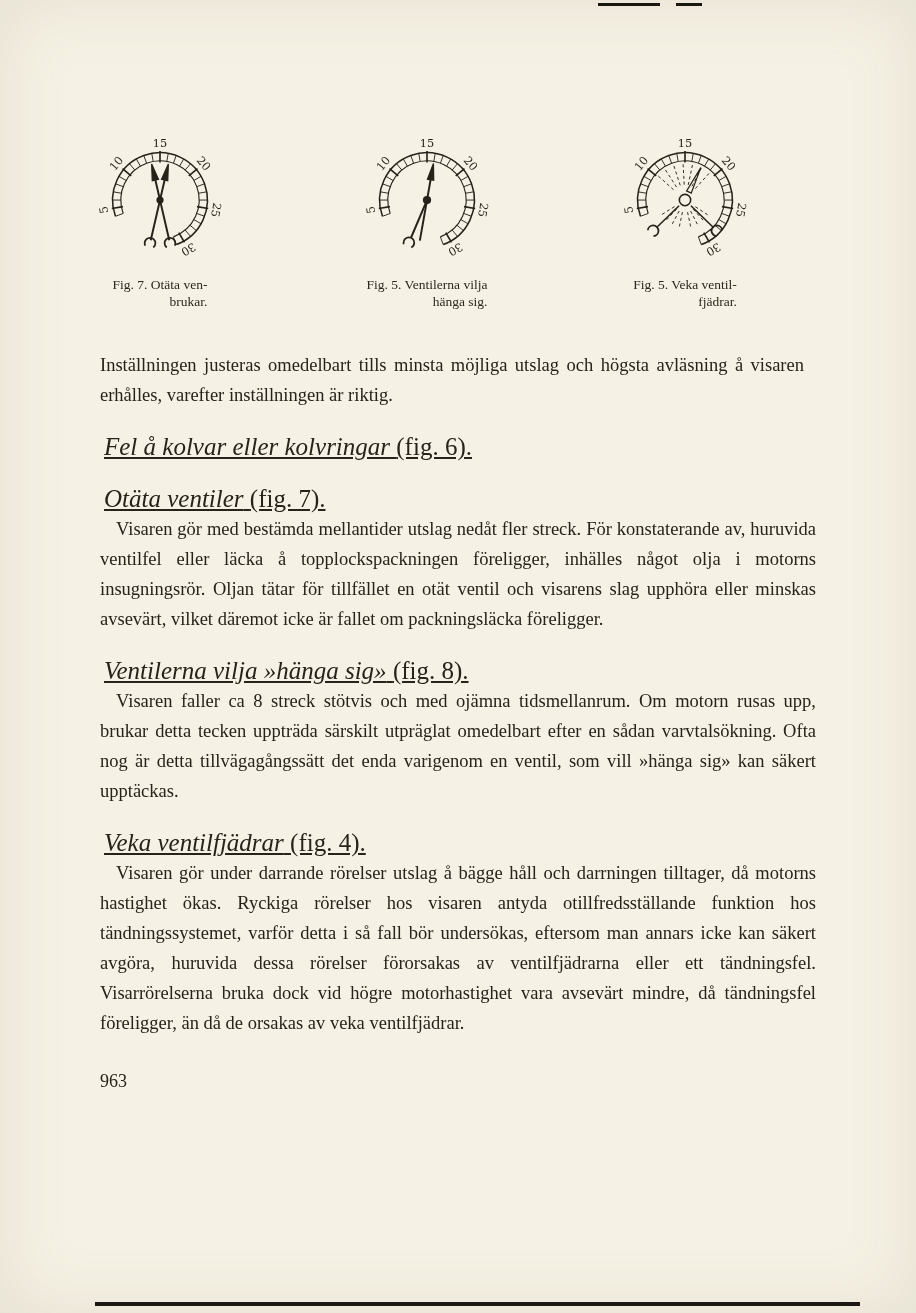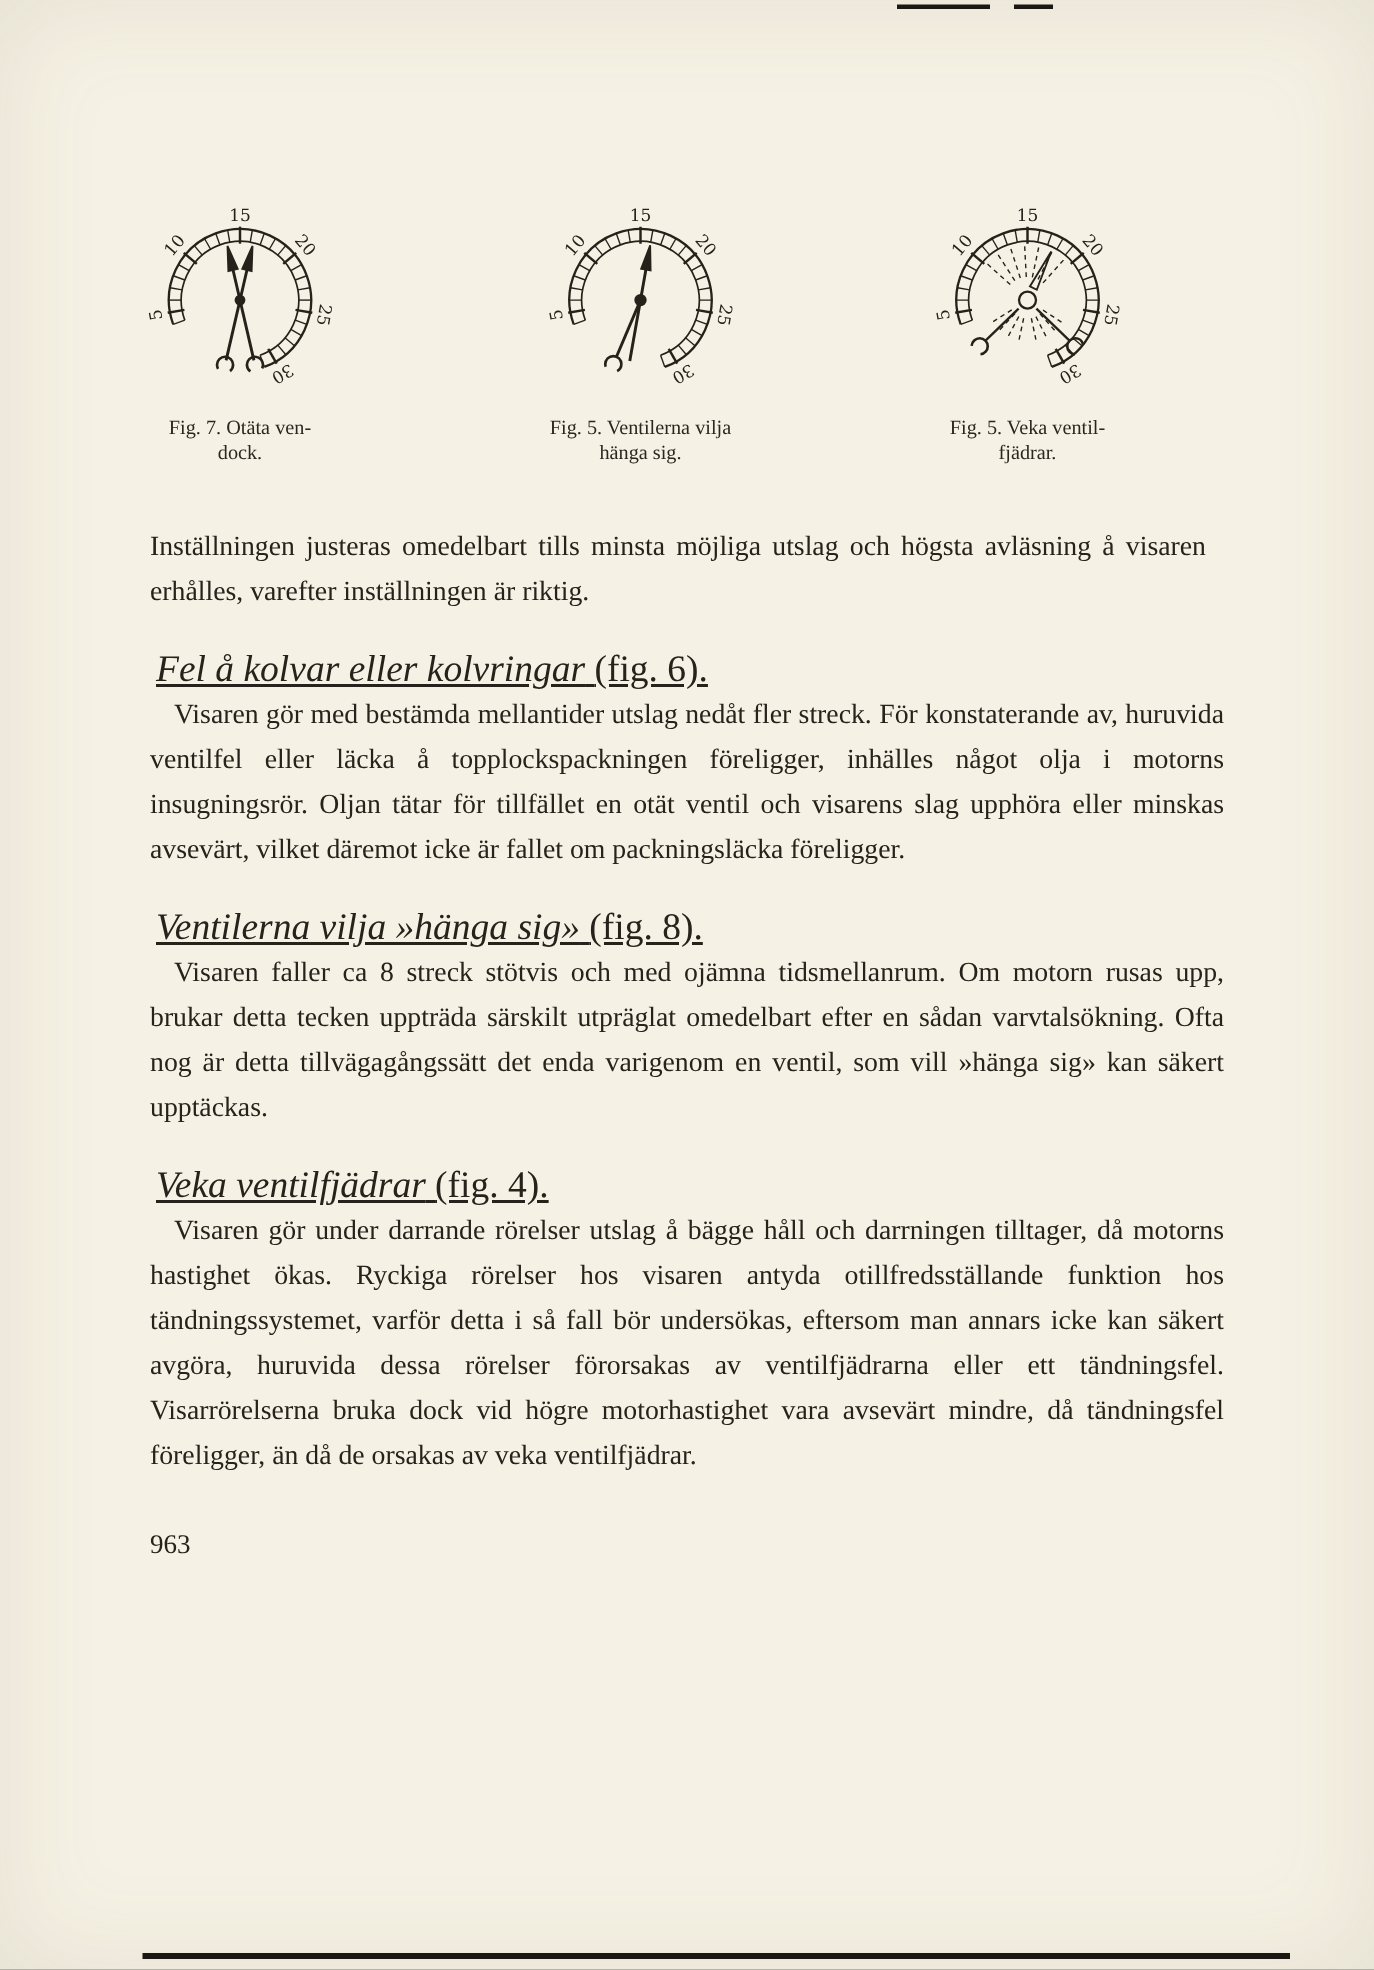--- a/index.html
+++ b/index.html
@@ -14,21 +14,21 @@
     overflow:hidden;
   }
   .scan-mark{position:absolute;background:#1b1813;}
   .figrow{position:absolute;top:0;left:0;width:100%;height:0;}
   .fig{
     position:absolute;top:130px;width:170px;margin:0;
     display:flex;flex-direction:column;align-items:center;
   }
   .fig svg{width:140px;height:136px;display:block;}
   figcaption{
-    margin-top:10px;text-align:center;
+    margin-top:10px;text-align:right;
     font-size:13.5px;line-height:17px;color:#2b2720;
   }
   .text{
     position:absolute;left:100px;top:350px;width:716px;
     font-size:18.5px;line-height:30px;text-align:justify;
   }
   .text p{margin:0;}
   p.intro{margin:0 12px 22px 0;text-indent:0;}
   h3.sec{
     margin:22px 0 0 4px;font-size:25px;line-height:30px;
@@ -94,21 +94,21 @@
           </g>
           <text x="10.835573584328557" y="77.55064977168118" dy="3.5" fill="#26221b" stroke="none" font-size="11" font-family="&quot;DejaVu Serif&quot;, serif" text-anchor="middle" transform="rotate(-100 10.835573584328557 77.55064977168118)">5</text>
           <text x="22.867555628456216" y="32.64668146724033" dy="3.5" fill="#26221b" stroke="none" font-size="11" font-family="&quot;DejaVu Serif&quot;, serif" text-anchor="middle" transform="rotate(-50 22.867555628456216 32.64668146724033)">10</text>
           <text x="65" y="13" dy="3.5" fill="#26221b" stroke="none" font-size="11" font-family="&quot;DejaVu Serif&quot;, serif" text-anchor="middle" transform="rotate(0 65 13)">15</text>
           <text x="107.13244437154378" y="32.64668146724034" dy="3.5" fill="#26221b" stroke="none" font-size="11" font-family="&quot;DejaVu Serif&quot;, serif" text-anchor="middle" transform="rotate(50 107.13244437154378 32.64668146724034)">20</text>
           <text x="119.16442641567144" y="77.55064977168117" dy="3.5" fill="#26221b" stroke="none" font-size="11" font-family="&quot;DejaVu Serif&quot;, serif" text-anchor="middle" transform="rotate(100 119.16442641567144 77.55064977168117)">25</text>
           <text x="92.5" y="115.63139720814412" dy="3.5" fill="#26221b" stroke="none" font-size="11" font-family="&quot;DejaVu Serif&quot;, serif" text-anchor="middle" transform="rotate(150 92.5 115.63139720814412)">30</text>
         </svg>
       <figcaption>
         <span>Fig. 7. Otäta ven-</span><br>
-        <span>dock.</span>
+        <span>brukar.</span>
       </figcaption>
     </figure>
 
     <figure class="fig" style="left:342px;">
       <svg viewBox="0 0 130 132">
           <g fill="none" stroke="#26221b">
             <path d="M 21.77 83.73 A 46 46 0 1 1 80.73 111.23" stroke-width="1.5"></path>
             <path d="M 29.29 81.00 A 38 38 0 1 1 78.00 103.71" stroke-width="1.1"></path>
             <line x1="29.291680410135477" y1="80.9967654463754" x2="21.774139443848213" y2="83.73292659298076" stroke-width="0.9"></line>
             <line x1="29.054517015054408" y1="74.33815848484296" x2="18.22163173192012" y2="76.24828843917919" stroke-width="1.6"></line>
@@ -225,20 +225,21 @@
       </figcaption>
     </figure>
 
   </div>
 
   <div class="text">
     <p class="intro">Inställningen justeras omedelbart tills minsta möjliga utslag och högsta avläsning å visaren erhålles, varefter inställningen är riktig.</p>
 
     <h3 class="sec"><span>Fel å kolvar eller kolvringar</span> <span class="figref">(fig. 6).</span></h3>
 
+    <h3 class="sec"><span>Otäta ventiler</span> <span class="figref">(fig. 7).</span></h3>
     <p class="body">Visaren gör med bestämda mellantider utslag nedåt fler streck. För konstaterande av, huruvida ventilfel eller läcka å topplockspackningen föreligger, inhälles något olja i motorns insugningsrör. Oljan tätar för tillfället en otät ventil och visarens slag upphöra eller minskas avsevärt, vilket däremot icke är fallet om packningsläcka föreligger.</p>
 
     <h3 class="sec"><span>Ventilerna vilja »hänga sig»</span> <span class="figref">(fig. 8).</span></h3>
     <p class="body">Visaren faller ca 8 streck stötvis och med ojämna tidsmellanrum. Om motorn rusas upp, brukar detta tecken uppträda särskilt utpräglat omedelbart efter en sådan varvtalsökning. Ofta nog är detta tillvägagångssätt det enda varigenom en ventil, som vill »hänga sig» kan säkert upptäckas.</p>
 
     <h3 class="sec"><span>Veka ventilfjädrar</span> <span class="figref">(fig. 4).</span></h3>
     <p class="body">Visaren gör under darrande rörelser utslag å bägge håll och darrningen tilltager, då motorns hastighet ökas. Ryckiga rörelser hos visaren antyda otillfredsställande funktion hos tändningssystemet, varför detta i så fall bör undersökas, eftersom man annars icke kan säkert avgöra, huruvida dessa rörelser förorsakas av ventilfjädrarna eller ett tändningsfel. Visarrörelserna bruka dock vid högre motorhastighet vara avsevärt mindre, då tändningsfel föreligger, än då de orsakas av veka ventilfjädrar.</p>
 
     <div class="pagenum">963</div>
   </div>

